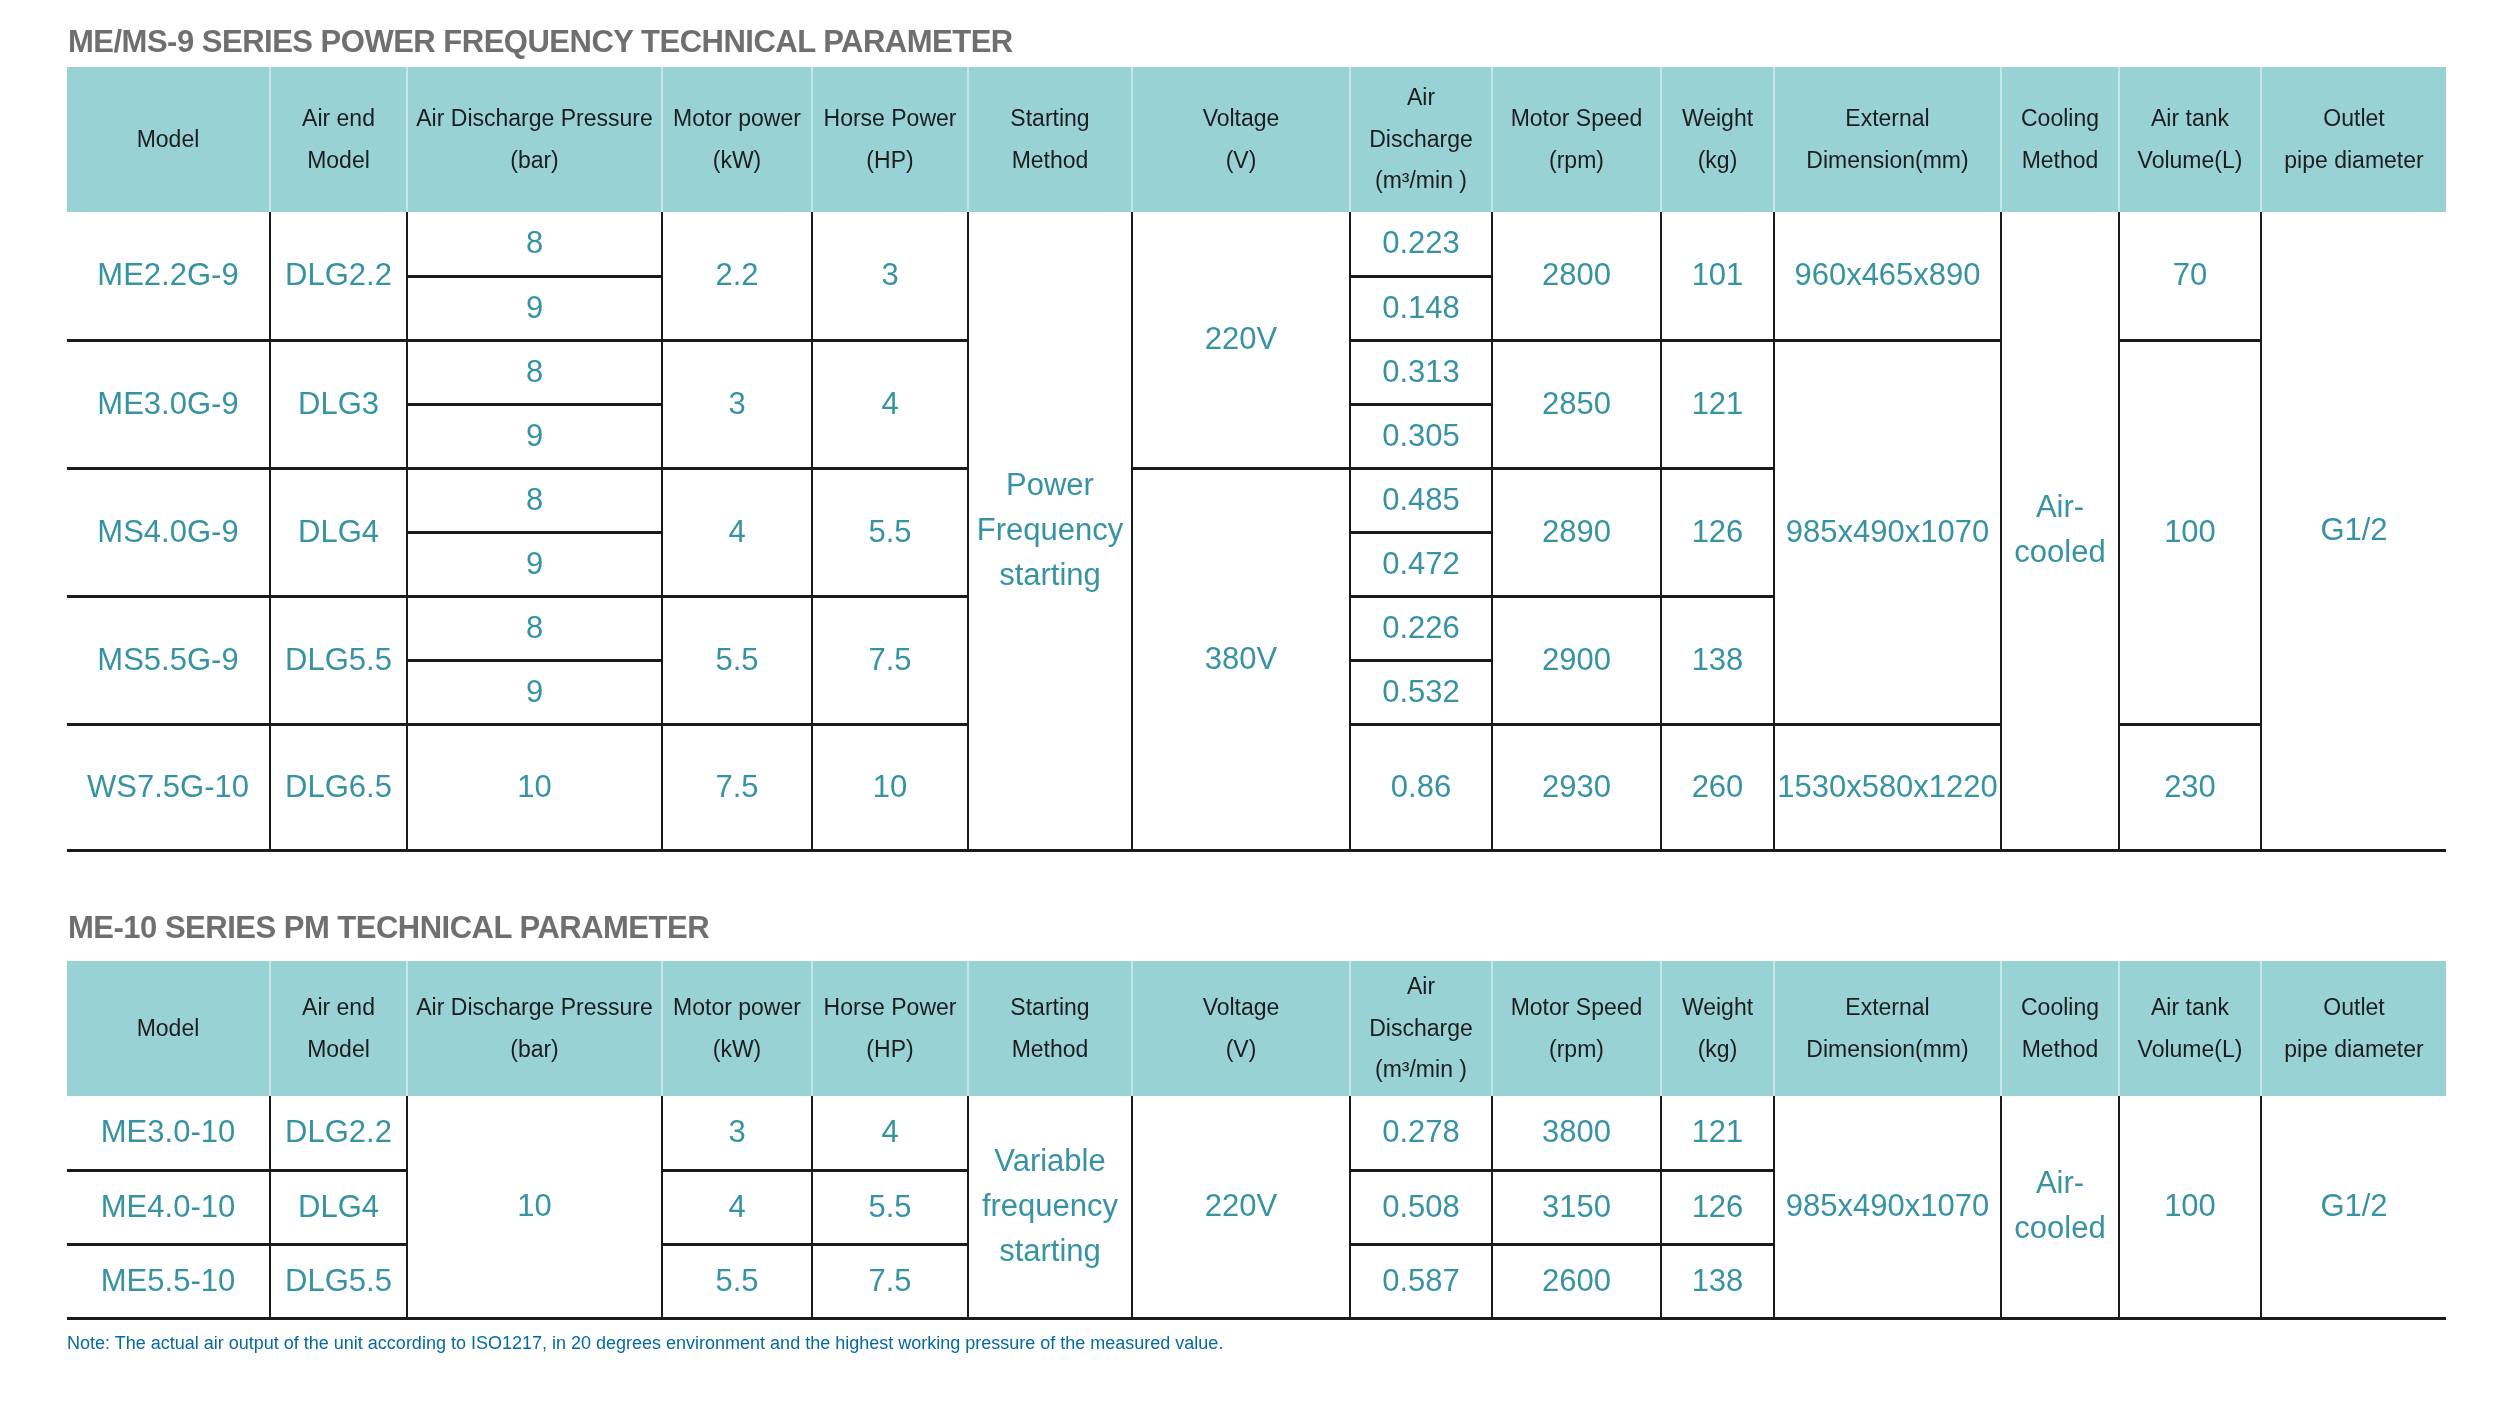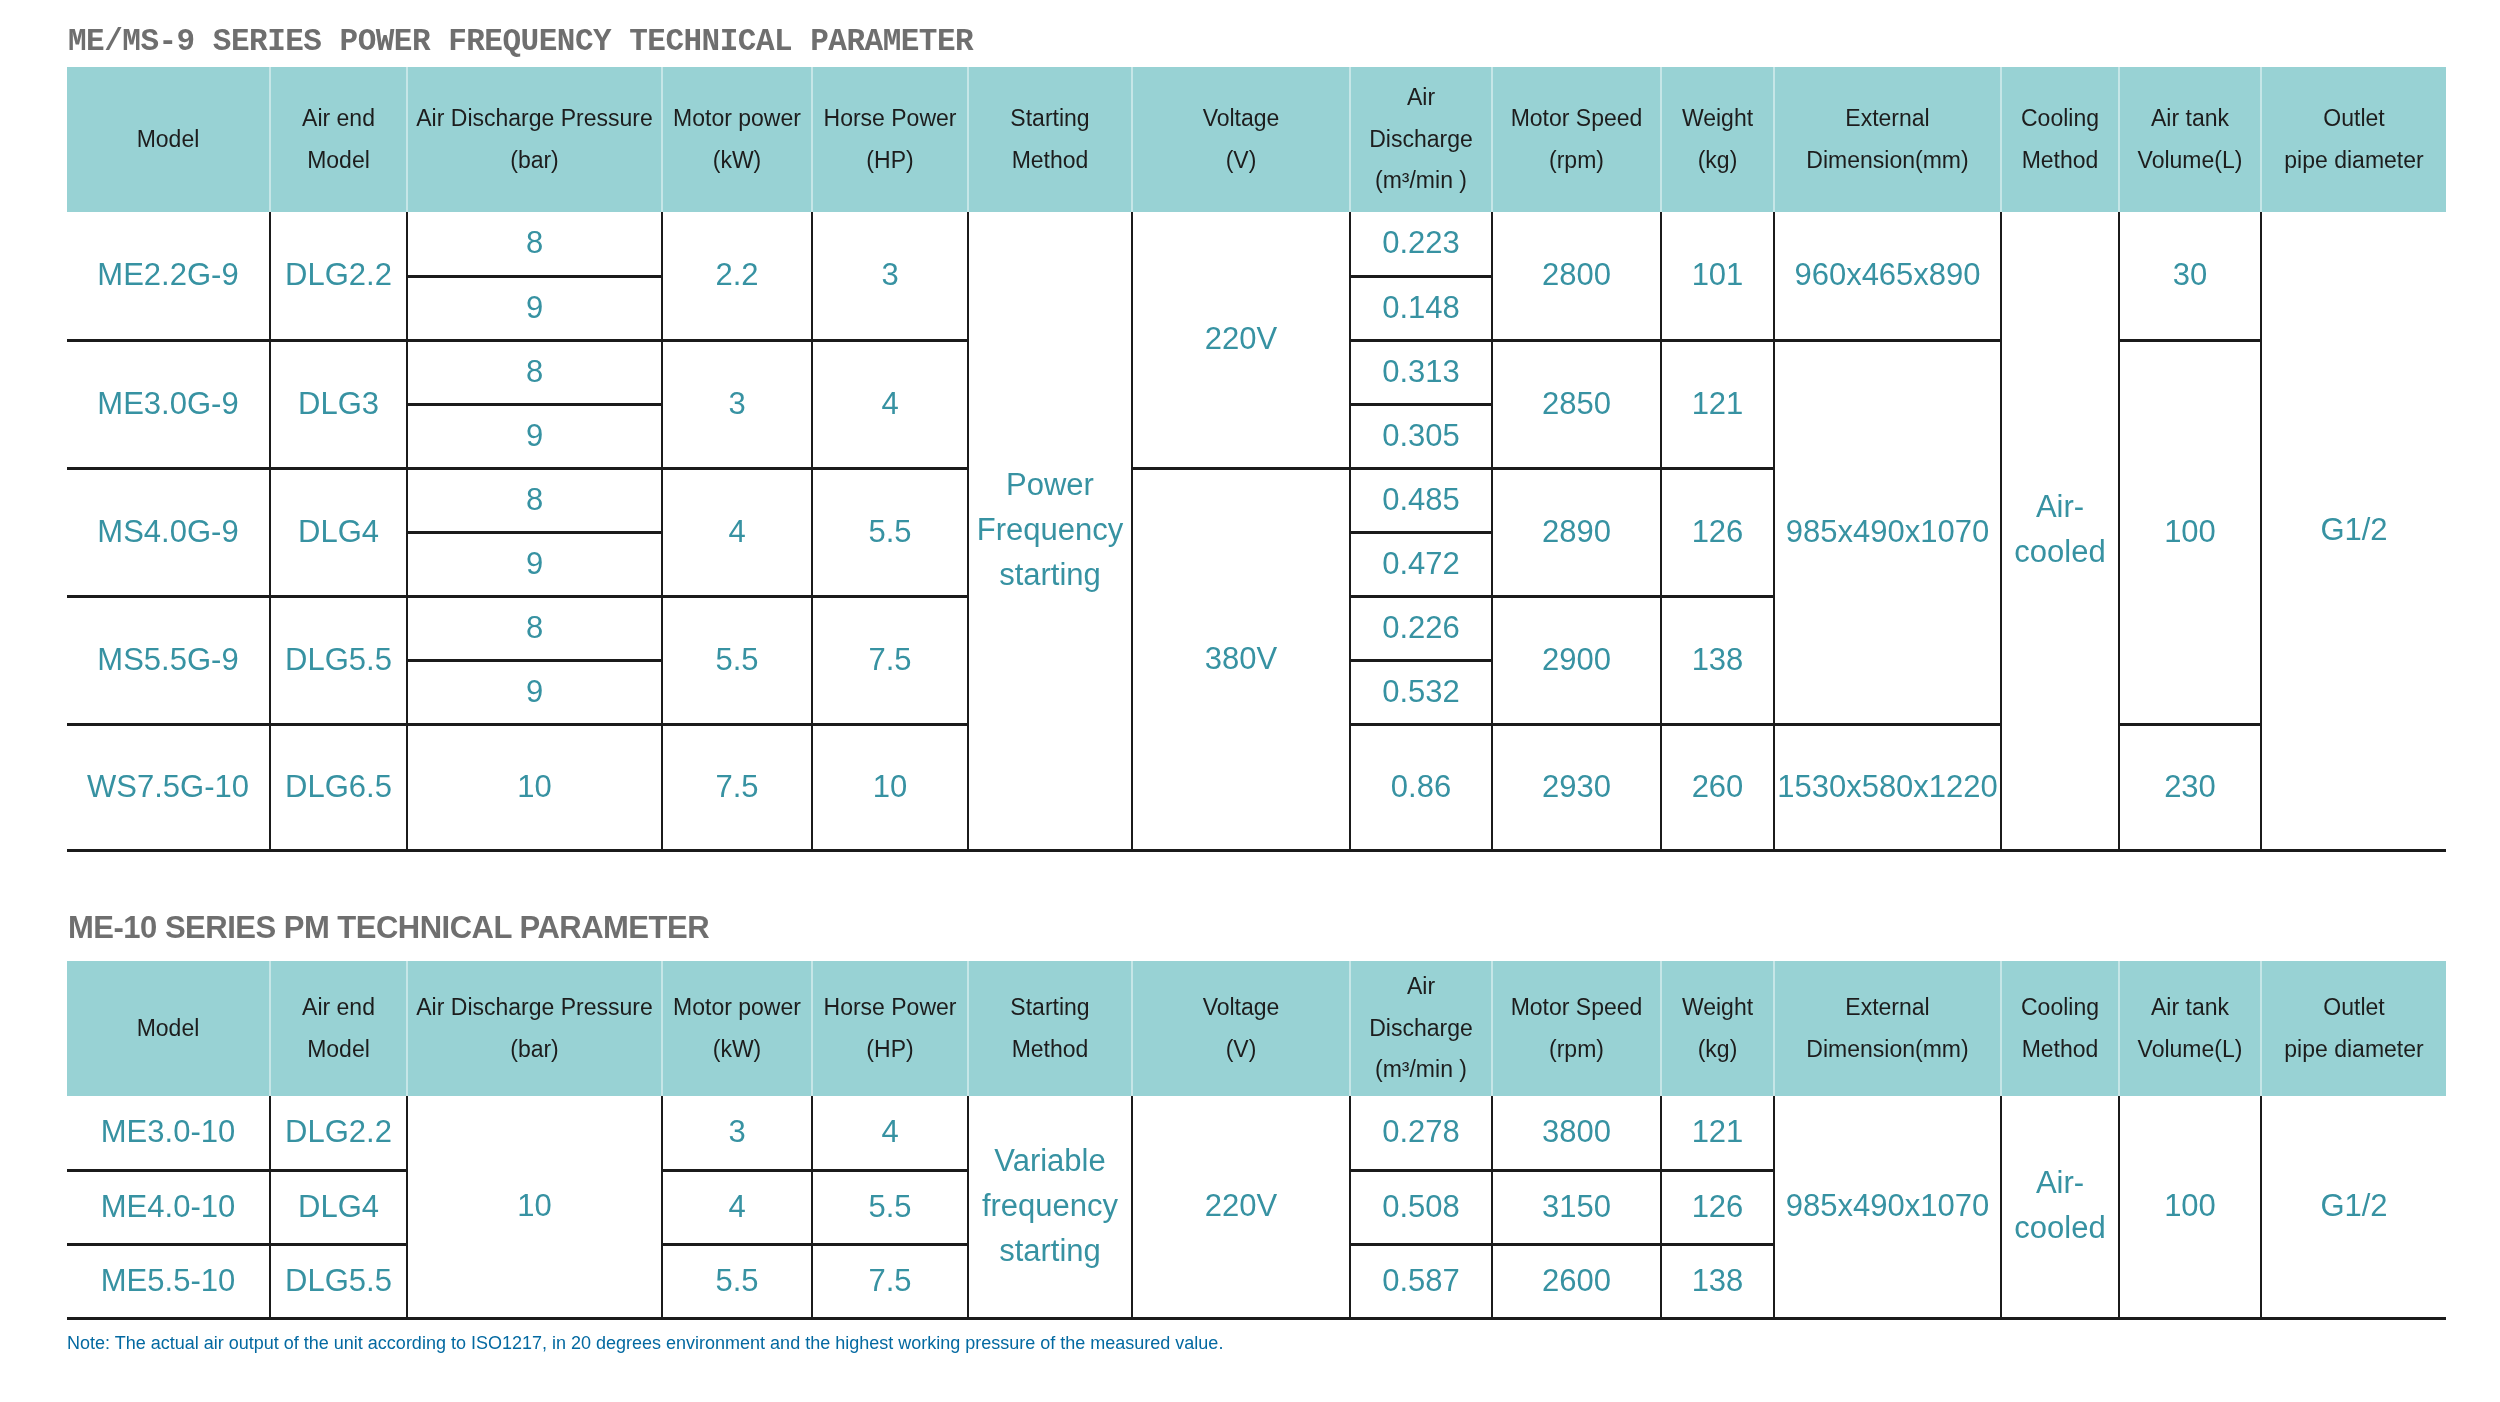--- a/index.html
+++ b/index.html
@@ -9,21 +9,21 @@
     font-family:"Liberation Sans", sans-serif;
     position:relative;
   }
   .page { position:absolute; inset:0; background:#fff; }
 
   .sec-title {
     position:absolute; left:68px;
     font-size:31px; font-weight:bold; color:#6f6f6f;
     letter-spacing:-0.5px; white-space:nowrap;
   }
-  #title1 { top:24px;font-family:Liberation Mono, monospace; }
+  #title1 { top:24px; }
   #title2 { top:910px; }
 
   table.spec {
     position:absolute; left:67px;
     border-collapse:collapse; table-layout:fixed;
     width:2379px;
   }
   #table1 { top:67px; }
   #table2 { top:961px; }
 
@@ -127,21 +127,21 @@
         <td rowspan="9">Power
 Frequency
 starting</td>
         <td rowspan="4">220V</td>
         <td>0.223</td>
         <td rowspan="2">2800</td>
         <td rowspan="2">101</td>
         <td rowspan="2">960x465x890</td>
         <td rowspan="9">Air-
 cooled</td>
-        <td rowspan="2">30</td>
+        <td rowspan="2">70</td>
         <td rowspan="9" class="last">G1/2</td>
       </tr>
       <tr class="r">
         <td>9</td>
         <td>0.148</td>
       </tr>
       <tr class="r">
         <td class="first" rowspan="2">ME3.0G-9</td>
         <td rowspan="2">DLG3</td>
         <td>8</td>

